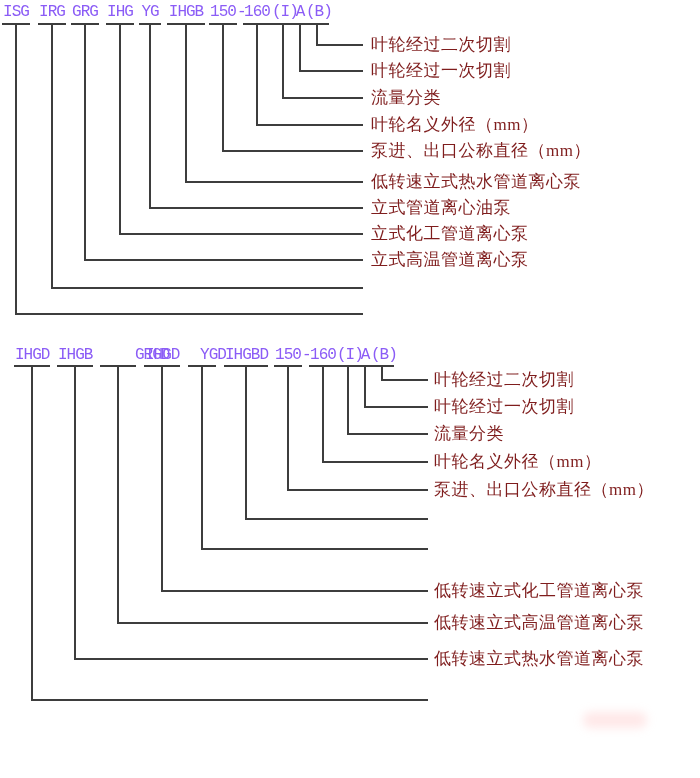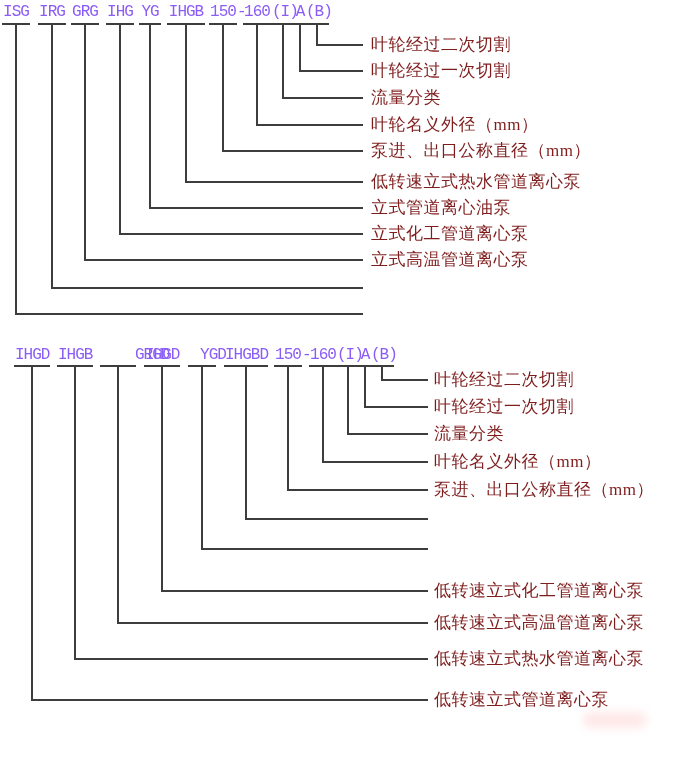--- a/index.html
+++ b/index.html
@@ -135,16 +135,15 @@
       <span class="code-seg" style="left: 359px; top: 345px; width: 12px;">A</span>
       <span class="code-seg" style="left: 371px; top: 345px; width: 22px;">(B)</span>
       <span class="diag-label" style="left: 434px; top: 369px;">叶轮经过二次切割</span>
       <span class="diag-label" style="left: 434px; top: 396px;">叶轮经过一次切割</span>
       <span class="diag-label" style="left: 434px; top: 423px;">流量分类</span>
       <span class="diag-label" style="left: 434px; top: 451px;">叶轮名义外径（mm）</span>
       <span class="diag-label" style="left: 434px; top: 479px;">泵进、出口公称直径（mm）</span>
       <span class="diag-label" style="left: 434px; top: 580px;">低转速立式化工管道离心泵</span>
       <span class="diag-label" style="left: 434px; top: 612px;">低转速立式高温管道离心泵</span>
       <span class="diag-label" style="left: 434px; top: 648px;">低转速立式热水管道离心泵</span>
-      <span class="diag-label" style="left: 434px; top: 689px;">低转速立式管道离心泵</span>
     </div>
   <div class="smudge"></div>
 </div>
 
 </body></html>

